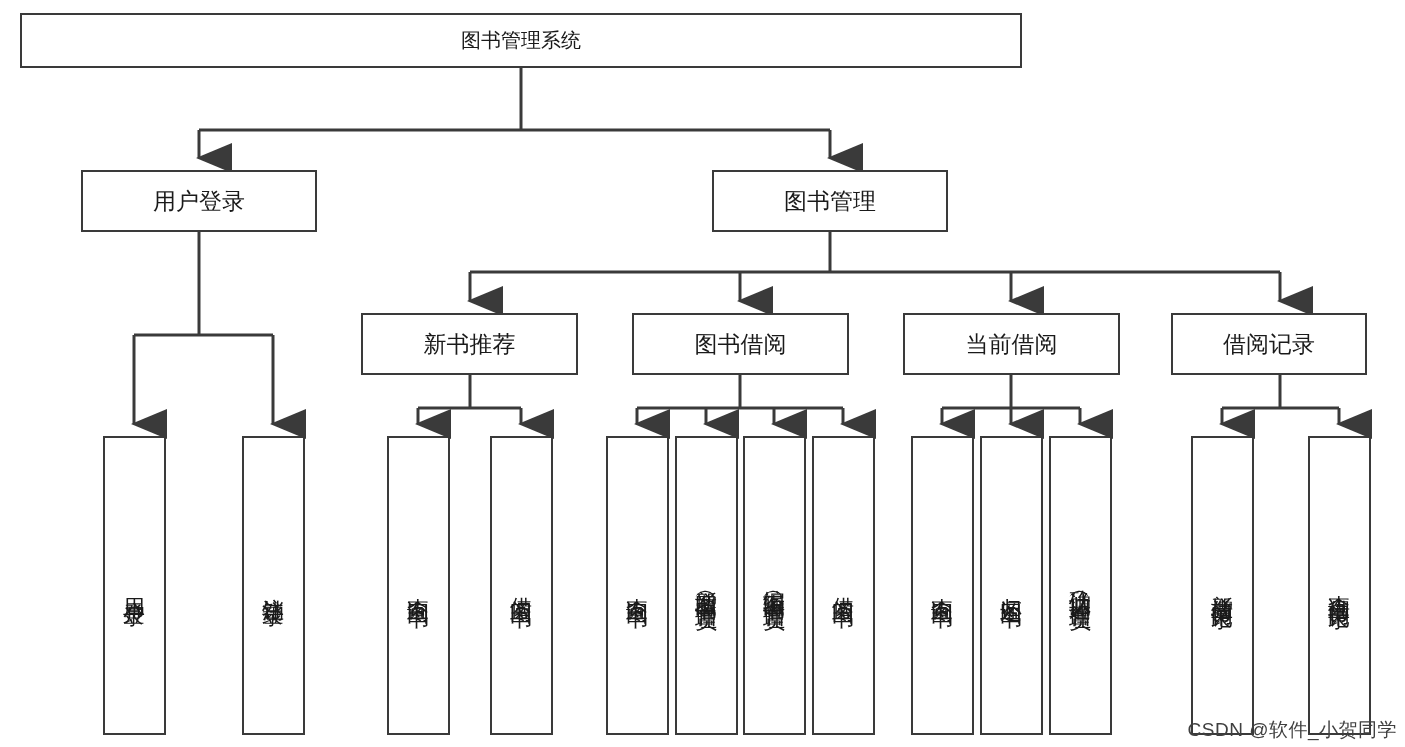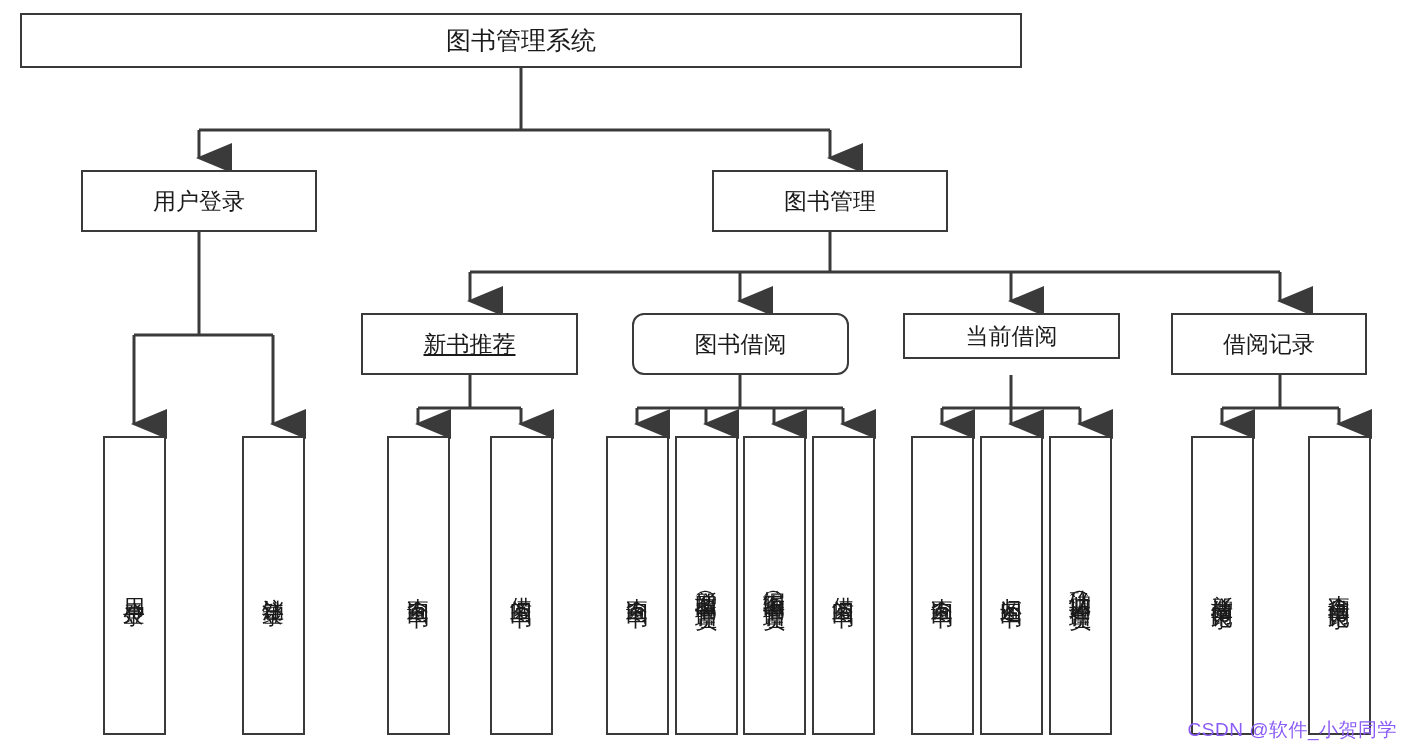--- a/index.html
+++ b/index.html
@@ -27,21 +27,21 @@
   .node {
     position: absolute;
     box-sizing: border-box;
     background: #ffffff;
     border: 2.5px solid #3a3a3a;
     display: flex;
     align-items: center;
     justify-content: center;
     color: #1a1a1a;
   }
-  .node.root      { font-size: 25px; }
+  .node.root      { font-size: 20px; }
   .node.level2    { font-size: 23px; }
   .node.level3    { font-size: 23px; }
   .node.leaf {
     font-size: 22px;
     writing-mode: vertical-rl;
     text-orientation: upright;
     letter-spacing: 3px;
     line-height: 1.05;
     padding: 4px 0;
   }
@@ -53,21 +53,21 @@
     writing-mode: vertical-rl;
     text-orientation: upright;
     white-space: normal;
     text-align: center;
   }
   #watermark {
     position: absolute;
     right: 8px;
     bottom: 4px;
     font-size: 19px;
-    color: #8b5cf6;
+    color: #404040;
     letter-spacing: 0.5px;
     white-space: nowrap;
     pointer-events: none;
   }
 </style>
 </head>
 <body>
 
 <div id="canvas">
 
@@ -125,27 +125,27 @@
     <span class="label">图书管理系统</span>
   </div>
 
   <div class="node level2" style="left:81px; top:170px; width:236px; height:62px;">
     <span class="label">用户登录</span>
   </div>
   <div class="node level2" style="left:712px; top:170px; width:236px; height:62px;text-align:center;">
     <span class="label">图书管理</span>
   </div>
 
-  <div class="node level3" style="left:361px; top:313px; width:217px; height:62px;text-decoration:underline;">
+  <div class="node level3" style="left:361px; top:313px; width:217px; height:62px;">
     <span class="label">新书推荐</span>
   </div>
-  <div class="node level3" style="left:632px; top:313px; width:217px; height:62px;border-radius:12px;">
+  <div class="node level3" style="left:632px; top:313px; width:217px; height:62px;">
     <span class="label">图书借阅</span>
   </div>
-  <div class="node level3" style="left:903px; top:313px; width:217px; height:46px;">
+  <div class="node level3" style="left:903px; top:313px; width:217px; height:62px;">
     <span class="label">当前借阅</span>
   </div>
   <div class="node level3" style="left:1171px; top:313px; width:196px; height:62px;">
     <span class="label">借阅记录</span>
   </div>
 
   <div class="node leaf" style="left:103px; top:436px; width:63px; height:299px;">
     <span class="label">用户登录</span>
   </div>
   <div class="node leaf" style="left:242px; top:436px; width:63px; height:299px;">

